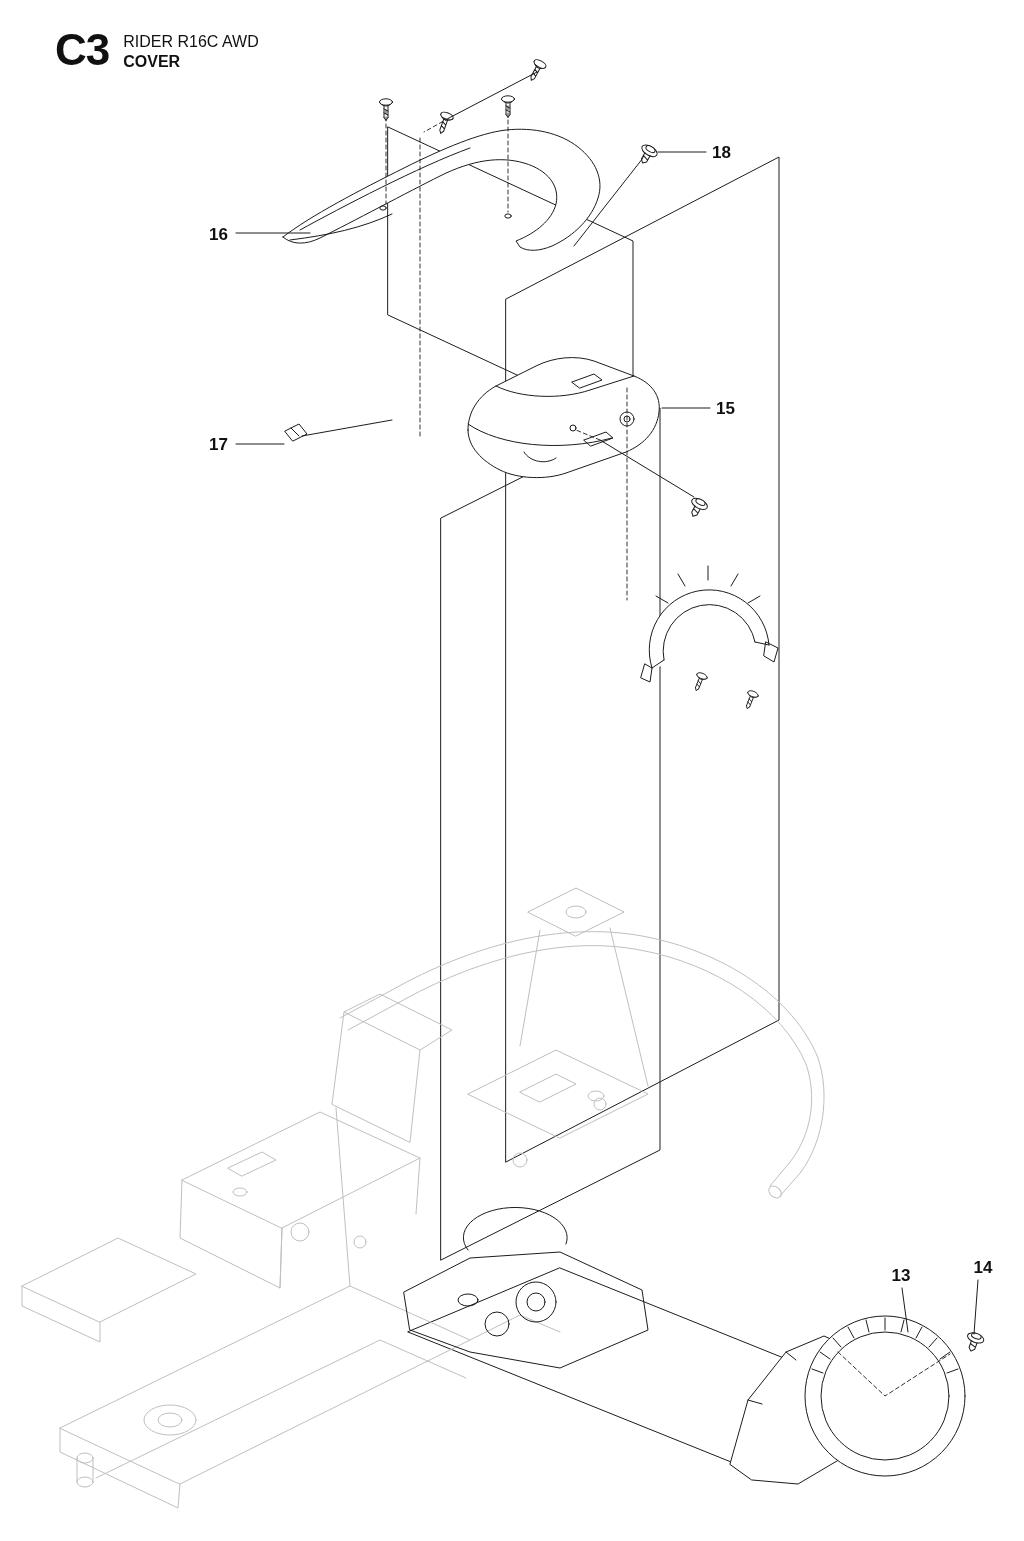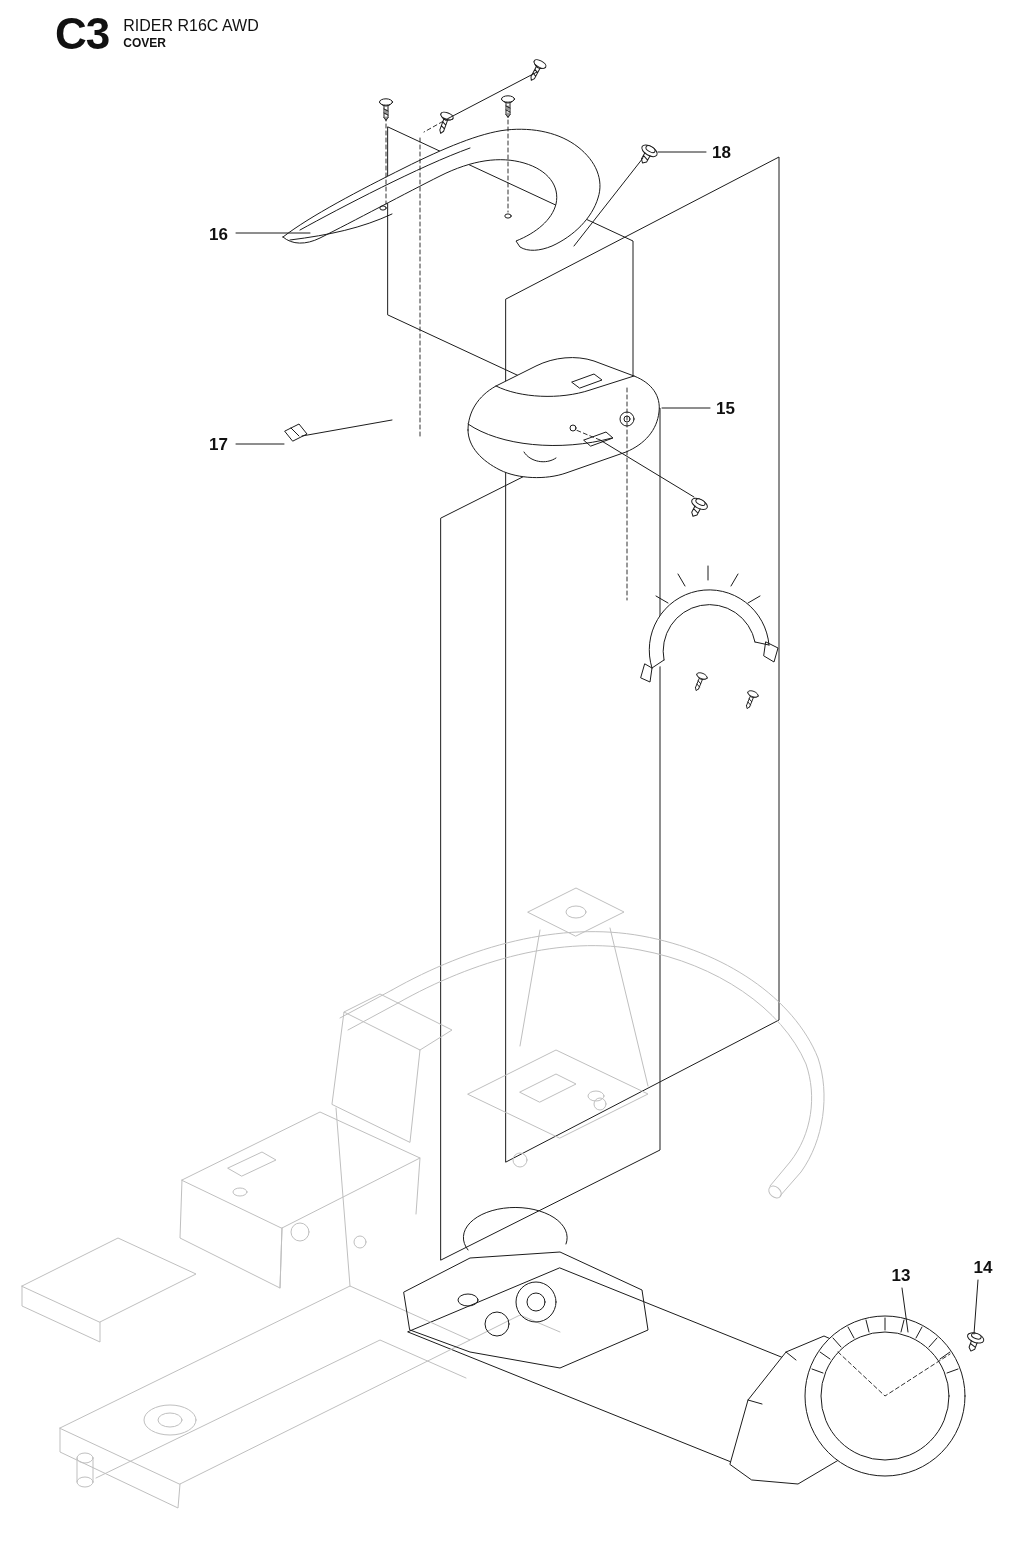--- a/index.html
+++ b/index.html
@@ -1,22 +1,22 @@
 <!DOCTYPE html>
 <html><head>
 <meta charset="utf-8">
 <style>
   html,body{margin:0;padding:0;background:#ffffff;}
   .page{position:relative;width:1024px;height:1541px;background:#ffffff;overflow:hidden;
         font-family:"Liberation Sans",sans-serif;}
-  .hdr{position:absolute;left:55px;top:12px;display:flex;align-items:flex-start;}
+  .hdr{position:absolute;left:55px;top:28px;display:flex;align-items:flex-start;}
   .hdr .code{font-size:44px;font-weight:bold;color:#111;line-height:1;letter-spacing:-1px;}
   .hdr .titles{margin-left:14px;padding-top:4px;}
   .hdr .t1{font-size:16px;font-weight:normal;color:#111;line-height:1.25;}
-  .hdr .t2{font-size:12px;font-weight:bold;color:#111;line-height:1.25;}
+  .hdr .t2{font-size:16px;font-weight:bold;color:#111;line-height:1.25;}
   svg{position:absolute;left:0;top:0;}
   .ln{fill:none;stroke:#1c1c1c;stroke-width:1;stroke-linecap:round;stroke-linejoin:round;}
   .part{fill:#ffffff;stroke:#1c1c1c;stroke-width:1;stroke-linecap:round;stroke-linejoin:round;}
   .dash{fill:none;stroke:#1c1c1c;stroke-width:0.9;stroke-dasharray:4 3;stroke-linecap:round;}
   .ghost{fill:none;stroke:#bfbfbf;stroke-width:1;stroke-linecap:round;stroke-linejoin:round;}
   .scr{stroke:#1c1c1c;stroke-width:1;stroke-linecap:round;stroke-linejoin:round;}
   .callout{font-family:"Liberation Sans",sans-serif;font-size:17px;font-weight:bold;fill:#111;}
 </style>
 </head>
 <body>

